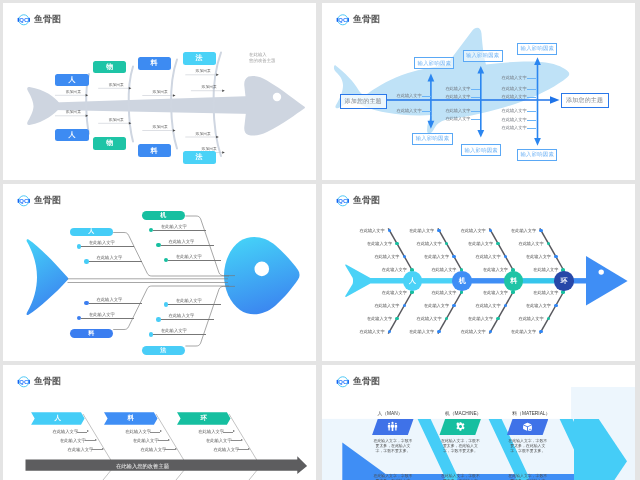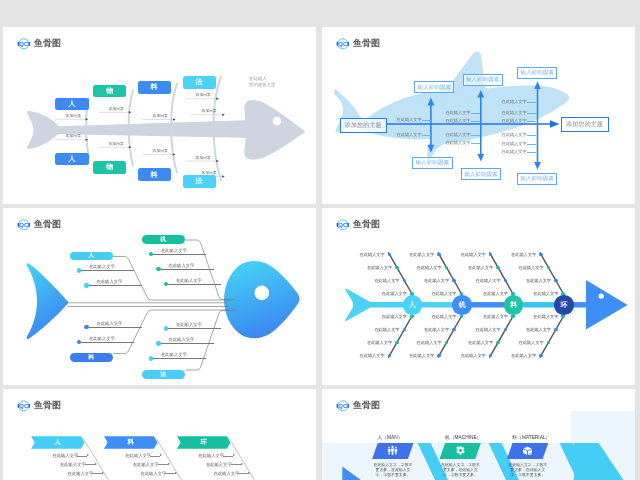--- a/index.html
+++ b/index.html
@@ -1,18 +1,18 @@
 <!DOCTYPE html>
 <html><head>
 <meta charset="utf-8">
 <style>
   * { box-sizing: border-box; margin:0; padding:0; }
   html,body { width:640px; height:480px; overflow:hidden; }
   body { background:#e4e4e4; font-family:"Liberation Sans", sans-serif; }
-  .grid { position:relative; width:640px; height:364px;margin-top:24px; }
+  .grid { position:relative; width:640px; height:364px; }
   .panel { position:absolute; background:#fff; overflow:hidden; }
   .p1{left:3px;  top:3px;   width:313px; height:177px;}
   .p2{left:322px;top:3px;   width:313px; height:177px;}
   .p3{left:3px;  top:184px; width:313px; height:177px;}
   .p4{left:322px;top:184px; width:313px; height:177px;}
   .p5{left:3px;  top:365px; width:313px; height:115px;}
   .p6{left:322px;top:365px; width:313px; height:115px;}
   .hdr { position:absolute; left:0; top:0; width:100%; height:30px;}
   .hdr .lg{position:absolute;left:13.6px;top:9.5px;}
   .hdr svg{display:block;position:static;}

